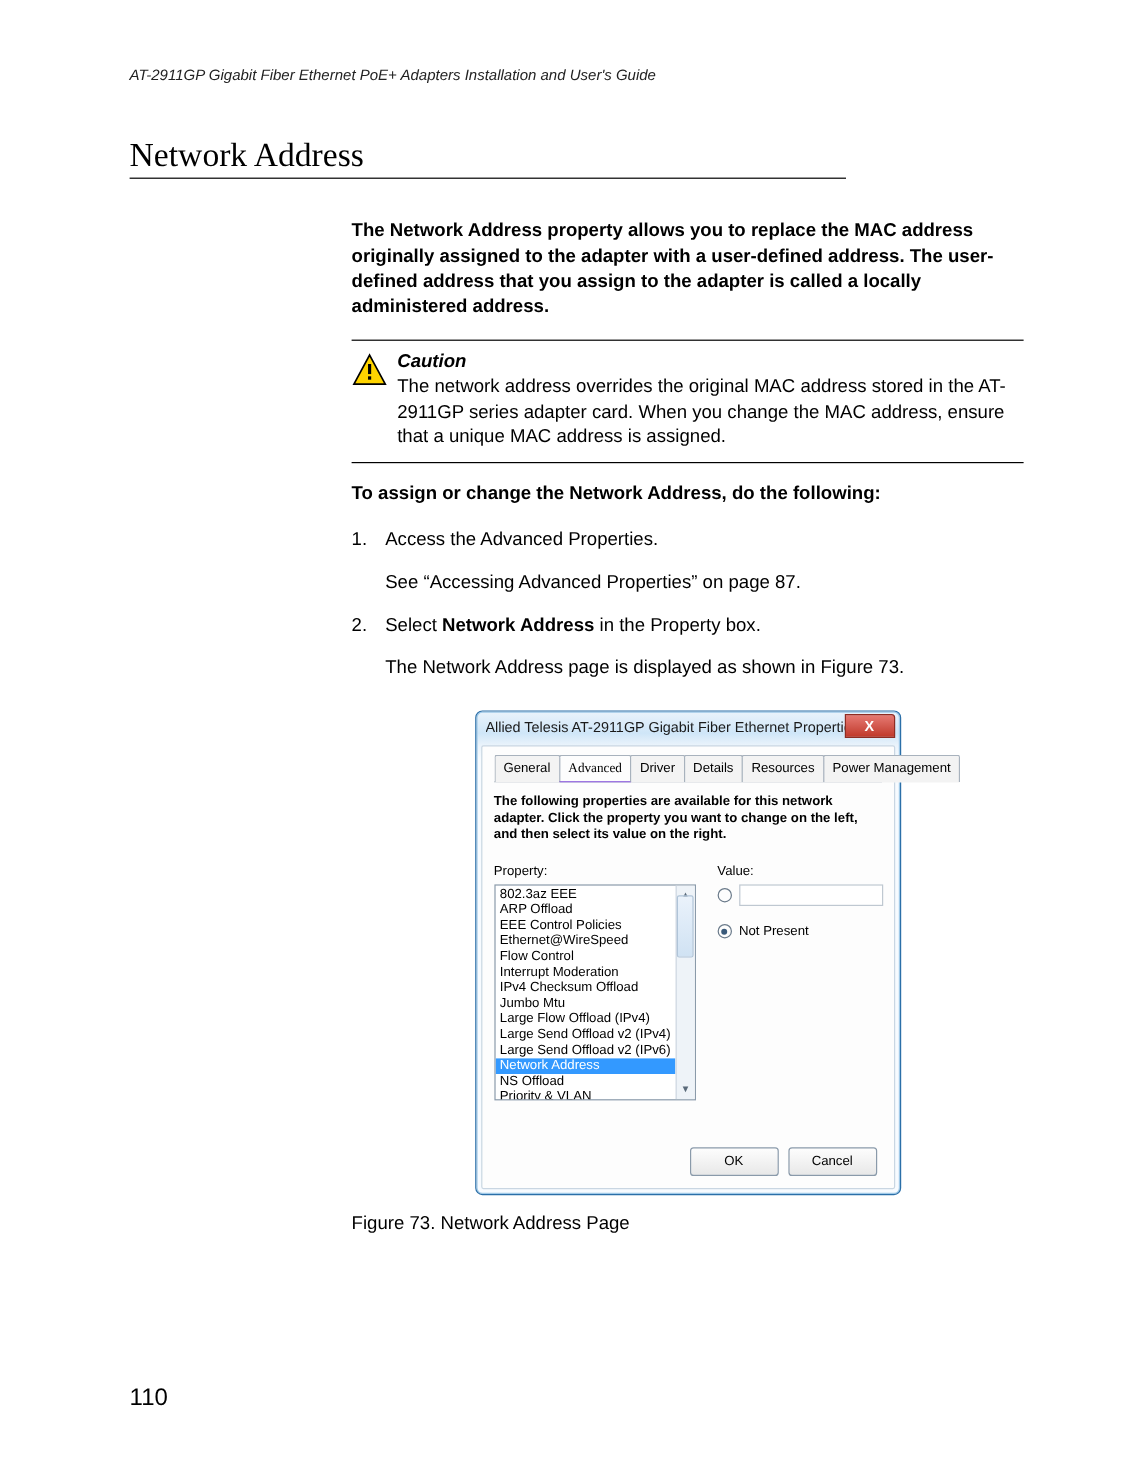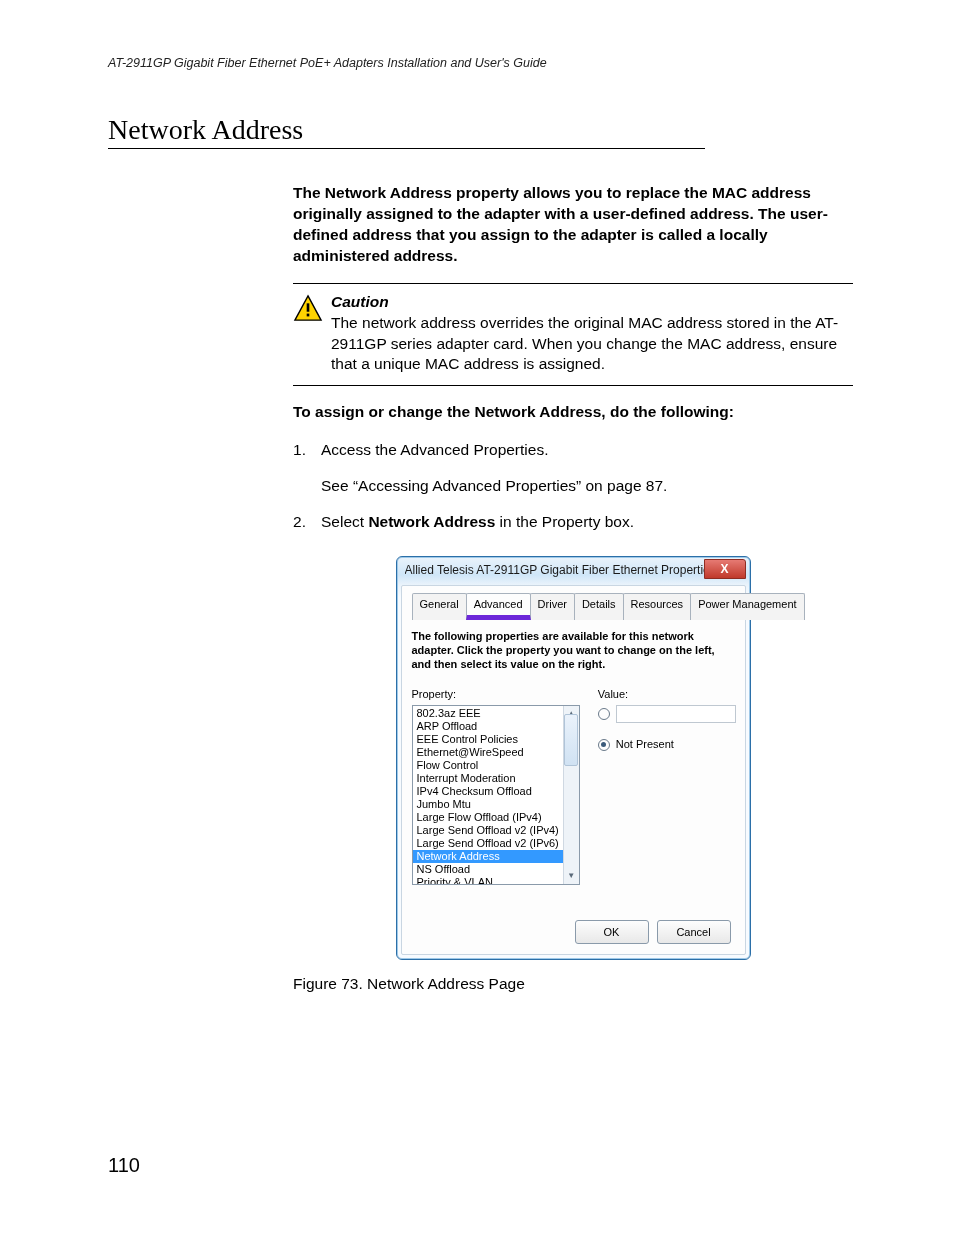--- a/index.html
+++ b/index.html
@@ -149,22 +149,23 @@
     border-bottom: none;
     background: #f3f3f3;
     margin-right: -1px;
     position: relative;
     top: 1px;
     border-radius: 2px 2px 0 0;
     white-space: nowrap;
   }
   .win7-tab.active {
     background: #fdfdfd;
-    border-bottom: 5px solid #6d28d9;
+    border-bottom: 1px solid #6d28d9;
     z-index: 1;
+    font-family: Liberation Serif, serif;
   }
   .win7-desc {
     font-size: 11px;
     line-height: 1.25;
     margin: 0 2px 10px 2px;
   }
   .prop-row { display: flex; gap: 18px; }
   .prop-col-left { flex: 0 0 158px; }
   .prop-col-right { flex: 1; }
   .win7-label { font-size: 11px; margin-bottom: 3px; }
@@ -303,20 +304,21 @@
 
     <p>To assign or change the Network Address, do the following:</p>
 
     <ol class="steps">
       <li>
         <span>Access the Advanced Properties.</span>
         <div class="step-sub">See “Accessing Advanced Properties” on page 87.</div>
       </li>
       <li>
         <span>Select </span><b>Network Address</b><span> in the Property box.</span>
+        <div class="step-sub">The Network Address page is displayed as shown in Figure 73.</div>
       </li>
     </ol>
 
     <div class="fig-wrap">
 
       <div class="win7-dialog">
         <div class="win7-titlebar">
           <span class="win7-title">Allied Telesis AT-2911GP Gigabit Fiber Ethernet Properties</span>
           <span class="win7-close">X</span>
         </div>

